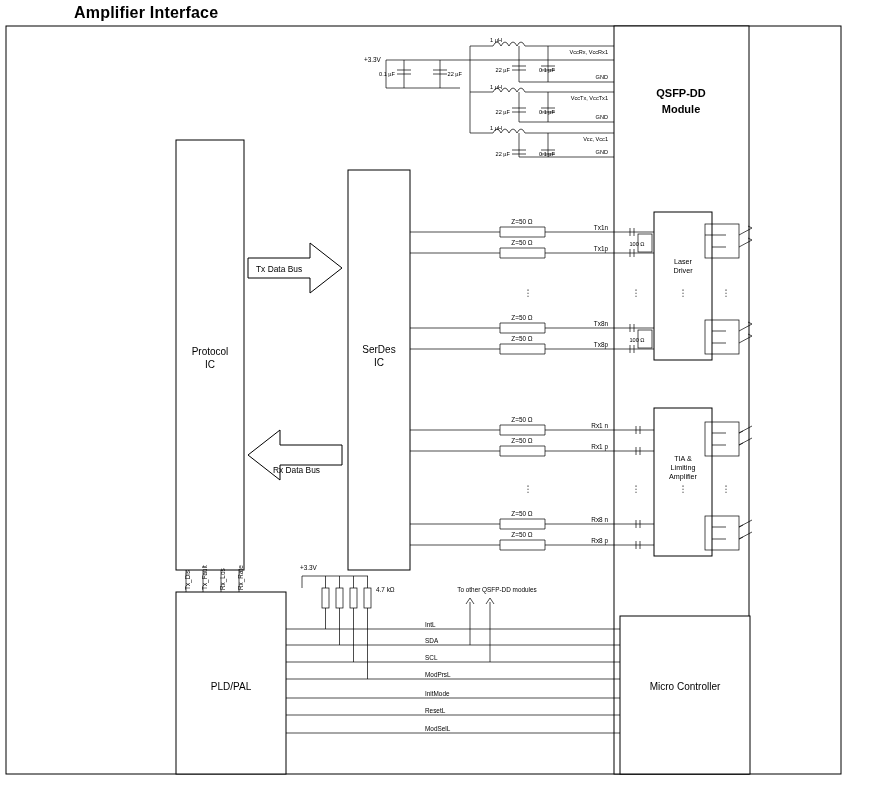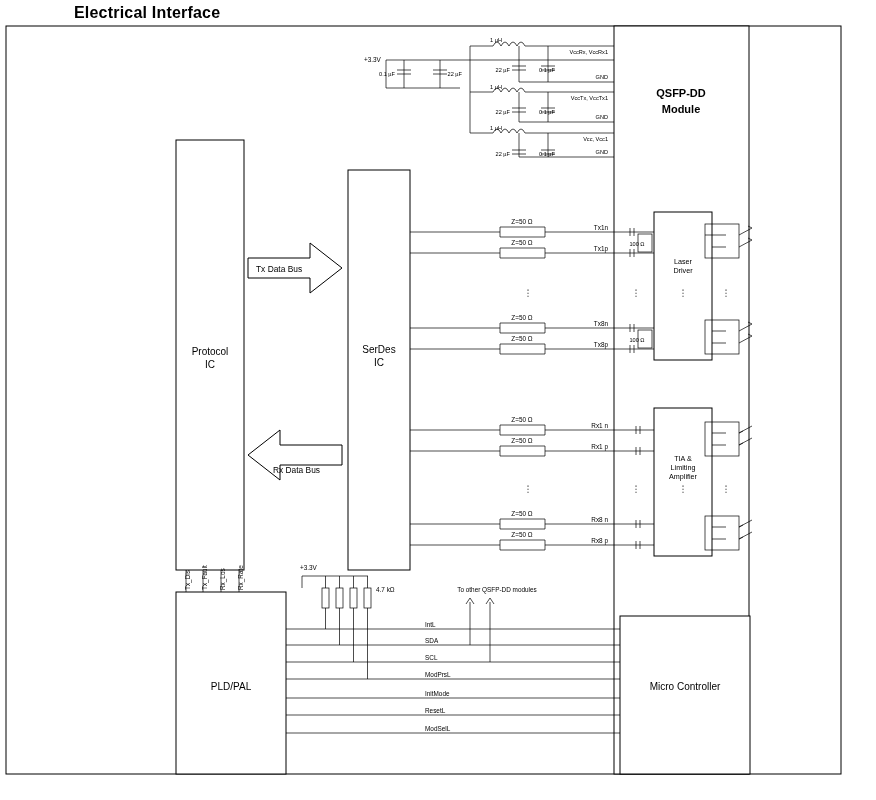--- a/index.html
+++ b/index.html
@@ -91,21 +91,21 @@
     font-size: 9px;
     fill: #000;
     text-anchor: middle;
   }
 </style>
 </head>
 <body>
 
 <div id="root">
 
-  <div class="title">Electrical Interface</div>
+  <div class="title">Amplifier Interface</div>
 
   <svg id="diagram" viewBox="0 0 876 800">
 
     <rect class="ln" x="6" y="26" width="835" height="748" fill="none"></rect>
 
     <rect class="box" x="614" y="26" width="135" height="748"></rect>
     <text class="lbl11b ctr" x="681" y="97">QSFP-DD</text>
     <text class="lbl11b ctr" x="681" y="113">Module</text>
 
     <rect class="box" x="176" y="140" width="68" height="430"></rect>

